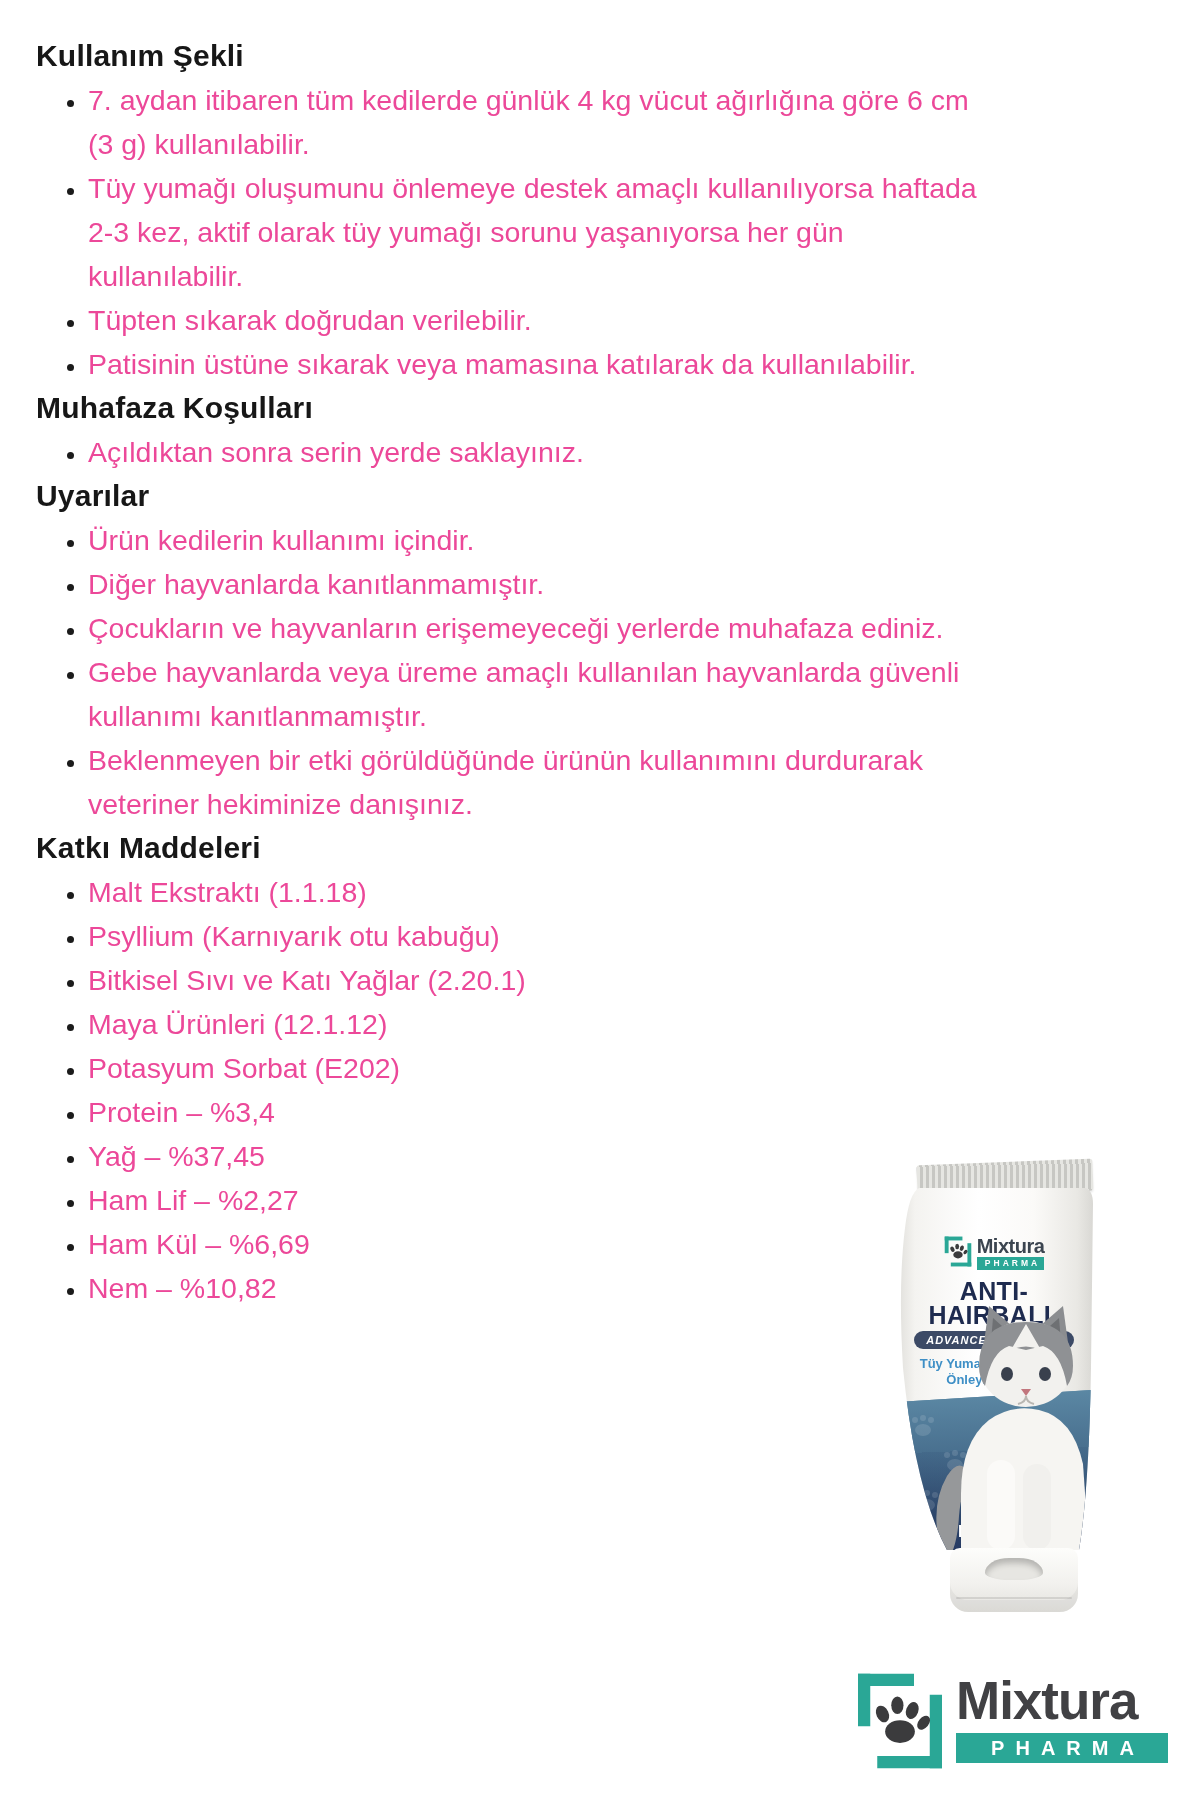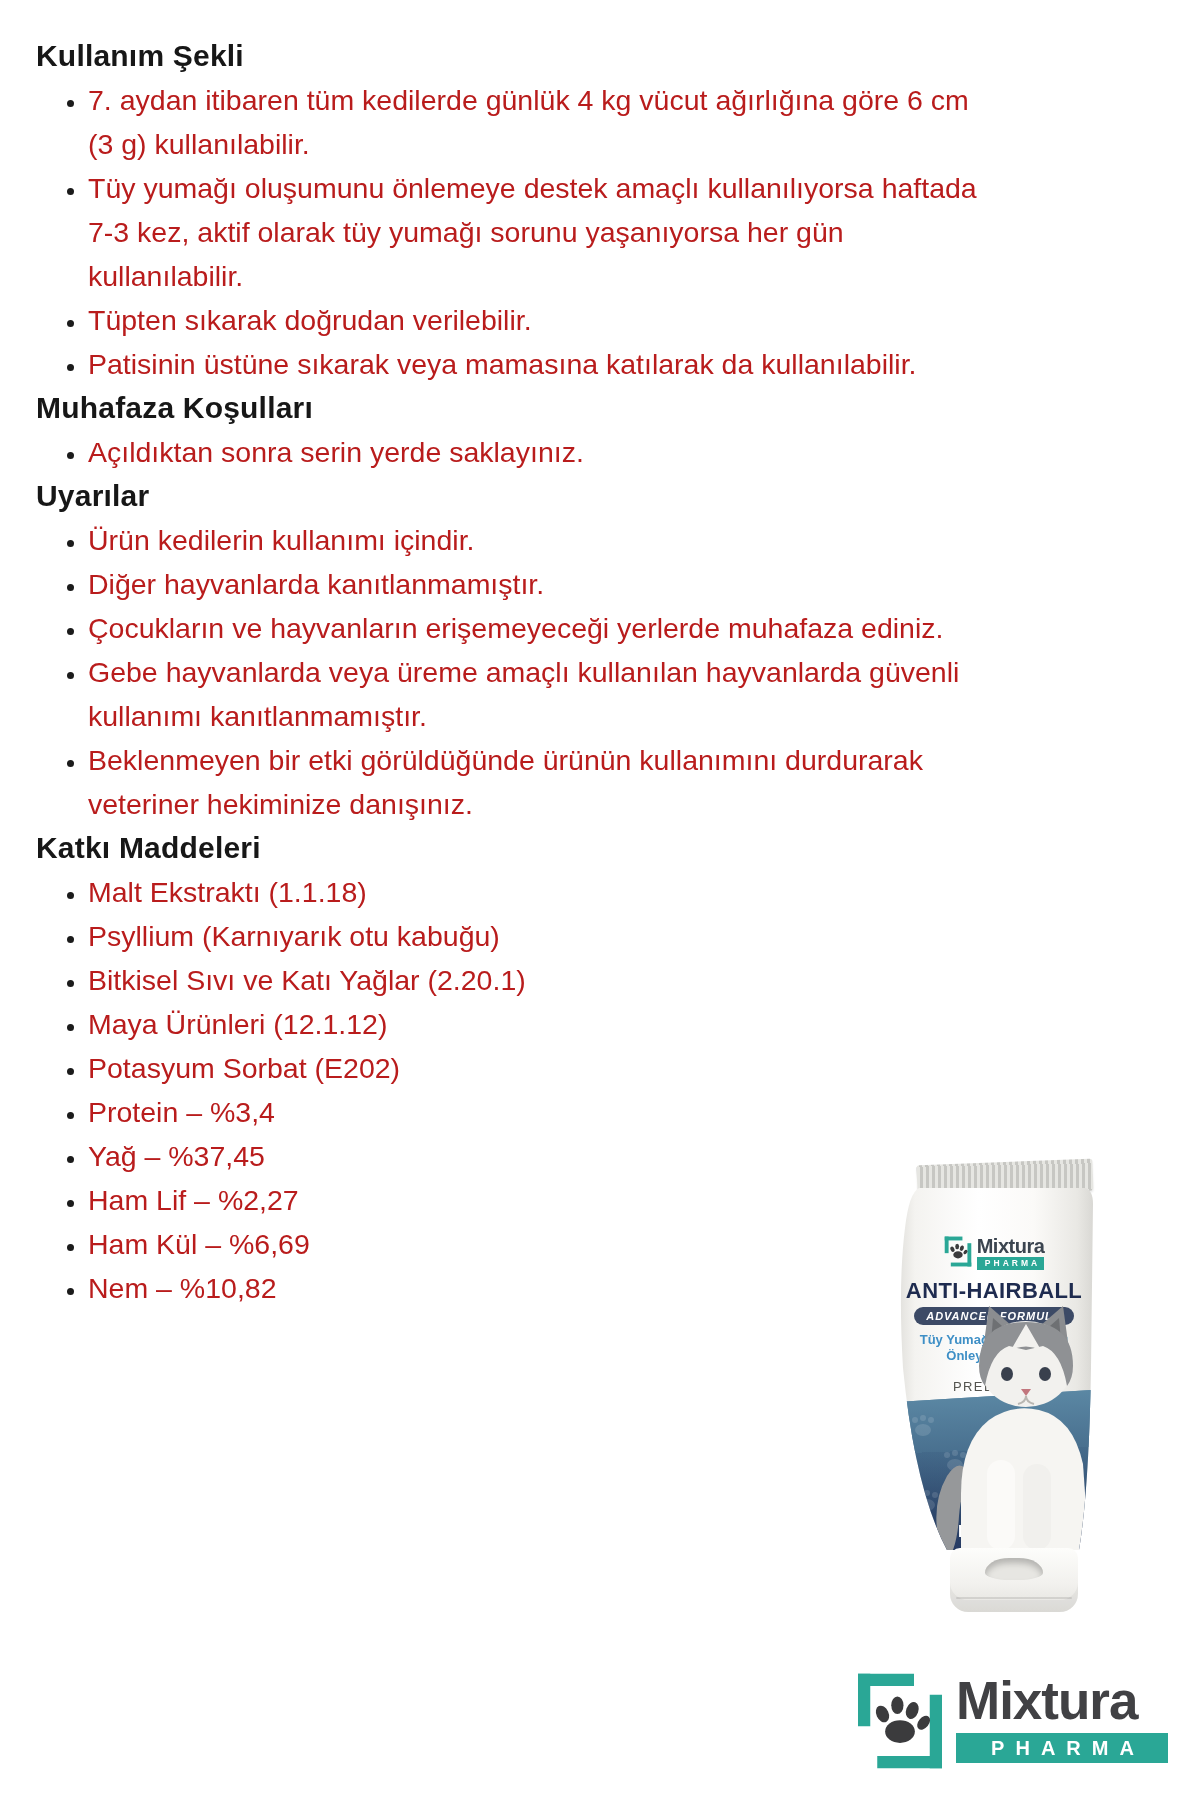--- a/index.html
+++ b/index.html
@@ -3,38 +3,38 @@
 <meta charset="utf-8">
 <style>
   html,body{margin:0;padding:0;background:#ffffff;}
   .page{position:relative;width:1200px;height:1800px;background:#ffffff;overflow:hidden;
         font-family:"Liberation Sans", sans-serif;color:#1f1f1f;}
 
   
   .content{position:absolute;left:36px;top:34px;width:952px;}
   .sec-h{font-size:30px;line-height:44px;font-weight:700;margin:0;color:#171717;letter-spacing:.2px;}
   .sec-list{margin:0;padding-left:52px;list-style:disc;}
-  .sec-list li{font-size:28.5px;line-height:44px;color:#b91c1c;}
+  .sec-list li{font-size:28.5px;line-height:44px;color:#ec4899;}
   .sec-list li::marker{color:#1b1b1b;font-size:24px;}
 
   
   .tube{position:absolute;left:895px;top:1160px;width:205px;height:458px;}
   .tube-crimp{position:absolute;left:22px;top:2px;width:176px;height:32px;border-radius:3px;
       background:repeating-linear-gradient(90deg,#e6e6e2 0 3px,#c7c7c3 3px 6px);
       transform:rotate(-2.2deg);box-shadow:0 2px 2px rgba(0,0,0,.08);}
   .tube-body{position:absolute;left:0;top:28px;width:198px;height:362px;
       background:linear-gradient(90deg,#dddcd8 0%,#f4f3f0 10%,#ffffff 42%,#fbfaf8 70%,#e9e8e4 92%,#d9d8d4 100%);
       clip-path:path("M 24 0 L 190 0 Q 198 2 198 16 L 196 180 Q 194 302 184 362 L 52 362 Q 20 302 8 180 Q 3 96 10 40 Q 14 5 24 0 Z");}
   .label-top{position:absolute;left:10px;right:10px;top:48px;text-align:center;}
   .mini-logo{display:flex;justify-content:center;align-items:stretch;gap:5px;margin-bottom:8px;}
   .mini-text{display:flex;flex-direction:column;justify-content:flex-start;}
   .mini-brand{font-size:20px;font-weight:700;color:#3c4550;line-height:20px;letter-spacing:-.5px;text-align:left;}
   .mini-pharma{margin-top:1px;background:#2aa796;color:#ffffff;font-size:8.5px;font-weight:700;
       letter-spacing:3px;padding:2px 0 2px 4px;text-align:center;line-height:9px;}
-  .tube-name{font-size:22px;font-weight:700;color:#1e2b4f;letter-spacing:.4px;line-height:24px;}
+  .tube-name{font-size:25px;font-weight:700;color:#1e2b4f;letter-spacing:.4px;line-height:24px;}
   .tube-badge{display:inline-block;margin-top:4px;background:#3c4a66;color:#ffffff;
       font-size:11px;font-weight:700;font-style:italic;letter-spacing:1px;
       padding:3px 12px;border-radius:10px;line-height:12px;}
   .tube-subtitle{margin-top:7px;font-size:13px;font-weight:700;color:#3e8fc6;line-height:16px;}
   .tube-features{margin-top:9px;text-align:left;padding-left:48px;font-size:13px;font-weight:500;
       color:#54544f;letter-spacing:1.4px;line-height:27px;}
   .for-cats{position:absolute;left:52px;top:200px;color:#4a8fc0;text-align:center;width:70px;}
   .for-cats .fc-label{font-size:8.5px;font-weight:700;letter-spacing:.5px;margin-top:-2px;}
   .label-blue{position:absolute;left:0;right:0;top:202px;height:160px;
       background:linear-gradient(178deg,#5d8aa6 0%,#49708f 38%,#30497032 0),linear-gradient(180deg,#5d8aa6 0%,#48708f 40%,#2c4569 78%,#243760 100%);
@@ -66,21 +66,21 @@
 </head>
 <body>
 
 <div class="page">
 
   <div class="content">
 
     <h2 class="sec-h">Kullanım Şekli</h2>
     <ul class="sec-list">
       <li>7. aydan itibaren tüm kedilerde günlük 4 kg vücut ağırlığına göre 6 cm (3 g) kullanılabilir.</li>
-      <li>Tüy yumağı oluşumunu önlemeye destek amaçlı kullanılıyorsa haftada 7-3 kez, aktif olarak tüy yumağı sorunu yaşanıyorsa her gün kullanılabilir.</li>
+      <li>Tüy yumağı oluşumunu önlemeye destek amaçlı kullanılıyorsa haftada 2-3 kez, aktif olarak tüy yumağı sorunu yaşanıyorsa her gün kullanılabilir.</li>
       <li>Tüpten sıkarak doğrudan verilebilir.</li>
       <li>Patisinin üstüne sıkarak veya mamasına katılarak da kullanılabilir.</li>
     </ul>
 
     <h2 class="sec-h">Muhafaza Koşulları</h2>
     <ul class="sec-list">
       <li>Açıldıktan sonra serin yerde saklayınız.</li>
     </ul>
 
     <h2 class="sec-h">Uyarılar</h2>

